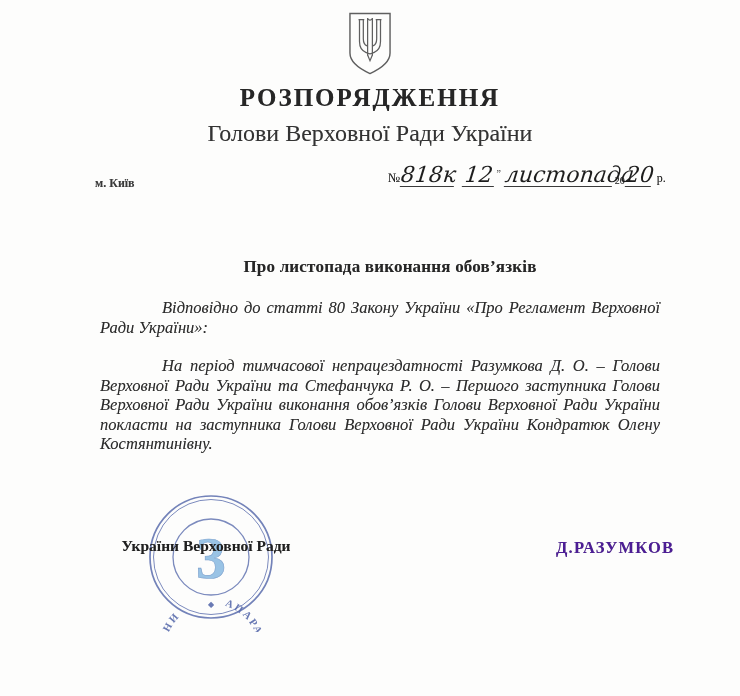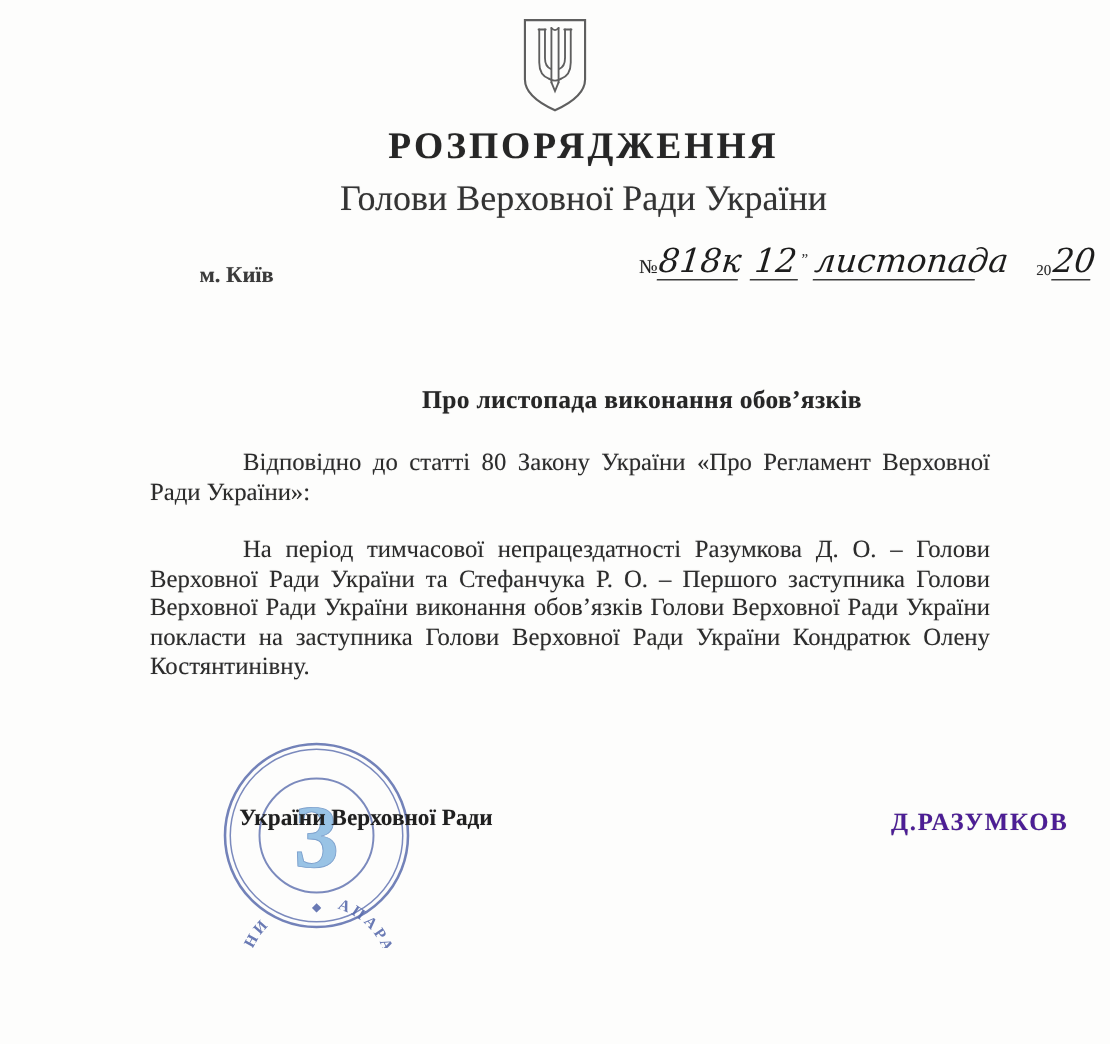--- a/index.html
+++ b/index.html
@@ -4,40 +4,40 @@
 <style>
   html,body{margin:0;padding:0;background:#ffffff;}
   .page{
     position:relative;
     width:740px;height:696px;
     background:#fdfdfc;
     overflow:hidden;
     font-family:"Liberation Serif", serif;
     color:#2e2e2e;
   }
-  .txt{ text-shadow:0 0 0.6px rgba(45,45,45,0.35);margin-left:38px; }
+  .txt{ text-shadow:0 0 0.6px rgba(45,45,45,0.35); }
 
   
   .emblem{ position:absolute; left:346px; top:12px; width:48px; height:63px; }
 
   
   .doc-title{
     position:absolute; left:0; right:0; top:84px;
     text-align:center; font-size:25px; font-weight:bold;
     letter-spacing:2px; color:#262626;
   }
   .doc-subtitle{
     position:absolute; left:0; right:0; top:120px;
     text-align:center; font-size:24px; color:#333;
   }
 
   
   .place{
     position:absolute; left:95px; top:176px;
-    font-size:15px; font-weight:bold; color:#3a3a3a;
+    font-size:12px; font-weight:bold; color:#3a3a3a;
   }
   .number-line{
     position:absolute; left:388px; top:164px;
     display:flex; align-items:flex-end;
     color:#222;
   }
   .numero{ font-size:13px; padding-bottom:1px; margin-right:1px; }
   .hw-field{
     display:inline-block;
     border-bottom:1.2px solid #3a3a3a;
@@ -55,21 +55,21 @@
   .century{ font-size:10px; padding-bottom:1px; margin-right:1px; color:#2a2a2a; }
   .f-year{ width:26px; margin-right:5px; }
   .year-suffix{ font-size:12px; padding-bottom:1px; }
 
   
   .doc-heading{
     position:absolute; left:100px; width:580px; top:257px;
     text-align:center; font-size:17px; font-weight:bold; color:#262626;
     letter-spacing:0.2px;
   }
-  .body-text{ position:absolute; left:100px; top:298px; width:560px; }
+  .body-text{ position:absolute; left:100px; top:298px; width:560px;font-style:italic; }
   .body-text p{
     margin:0 0 19px 0;
     font-size:16.5px; line-height:19.5px;
     text-align:justify; text-indent:62px;
     color:#2c2c2c;
   }
 
   
   .stamp{ position:absolute; left:136px; top:482px; width:150px; height:150px; opacity:0.92; }
 

